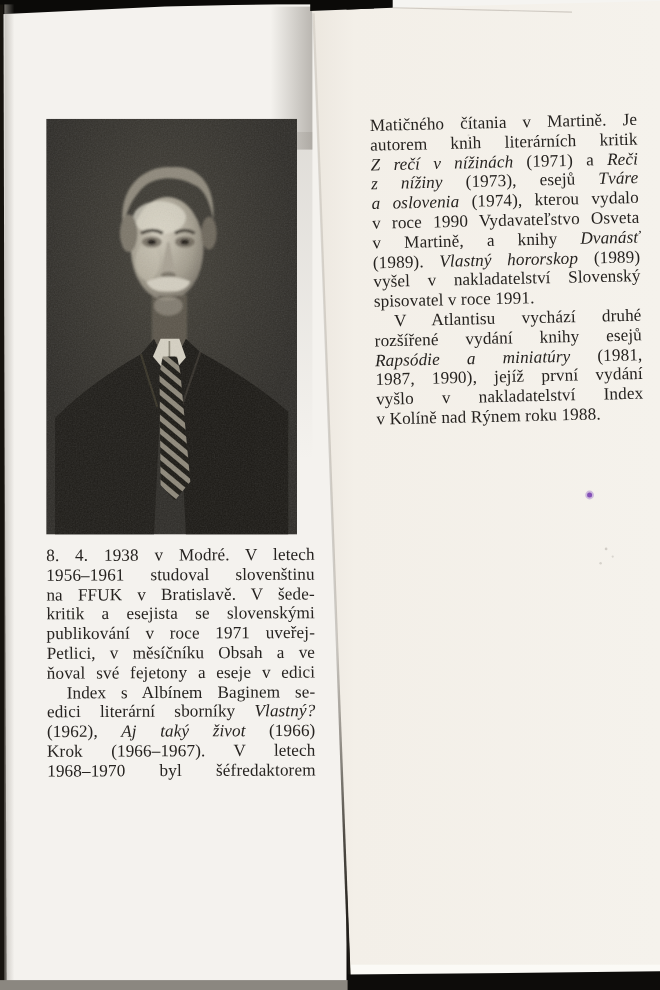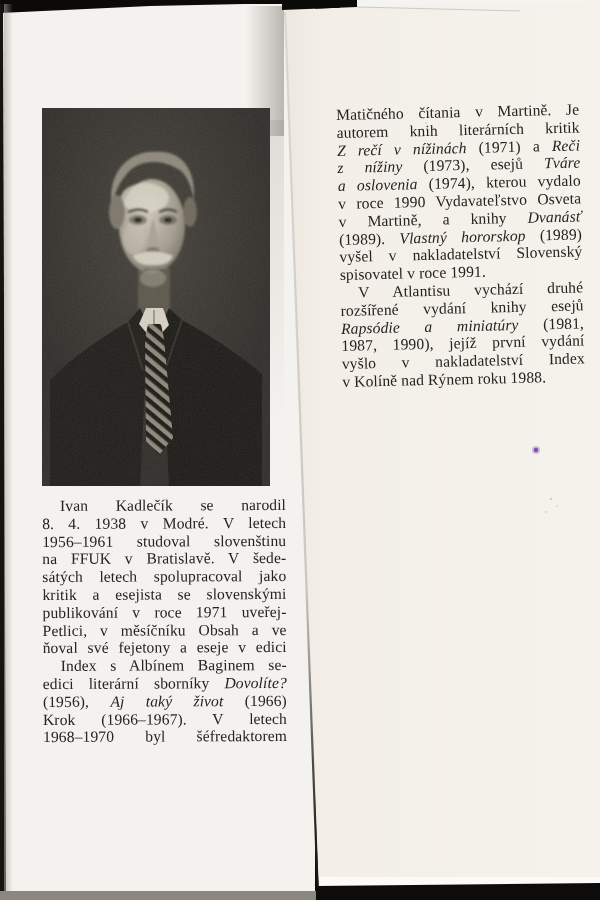--- a/index.html
+++ b/index.html
@@ -150,32 +150,30 @@
     <path d="M140,212 L123,262" stroke="#34302a" stroke-width="2" fill="none"></path>
     <polygon points="104,200 121,200 127,217 112,234 97,216" fill="#d6d1c3"></polygon>
     <line x1="112" y1="202" x2="112" y2="218" stroke="#8b8577" stroke-width="1.5"></line>
     <polygon points="106,216 119,216 122,231 103,231" fill="url(#tieStripes)"></polygon>
     <polygon points="103,231 122,231 131,330 117,347 104,333" fill="url(#tieStripes)"></polygon>
 
     <rect width="228" height="378" filter="url(#grain)" opacity="0.13"></rect>
   </svg>
 
   <div class="col col-left">
-      <div class="line indent"><span>Ivan Kadlečík se narodil</span></div>
       <div class="line"><span>8. 4. 1938 v Modré. V letech</span></div>
       <div class="line"><span>1956–1961 studoval slovenštinu</span></div>
       <div class="line"><span>na FFUK v Bratislavě. V šede-</span></div>
-      <div class="line"><span>sátých letech spolupracoval jako</span></div>
       <div class="line"><span>kritik a esejista se slovenskými</span></div>
       <div class="line"><span>publikování v roce 1971 uveřej-</span></div>
       <div class="line"><span>Petlici, v měsíčníku Obsah a ve</span></div>
       <div class="line"><span>ňoval své fejetony a eseje v edici</span></div>
       <div class="line indent"><span>Index s Albínem Baginem se-</span></div>
-      <div class="line"><span>edici literární sborníky </span><span class="i">Dovolíte?</span></div>
-      <div class="line"><span>(1956), </span><span class="i">Aj taký život</span><span> (1966)</span></div>
+      <div class="line"><span>edici literární sborníky </span><span class="i">Vlastný?</span></div>
+      <div class="line"><span>(1962), </span><span class="i">Aj taký život</span><span> (1966)</span></div>
       <div class="line"><span>Krok (1966–1967). V letech</span></div>
       <div class="line"><span>1968–1970 byl šéfredaktorem</span></div>
     </div>
 
   <div class="col col-right">
       <div class="line"><span>Matičného čítania v Martině. Je</span></div>
       <div class="line"><span>autorem knih literárních kritik</span></div>
       <div class="line"><span class="i">Z rečí v nížinách</span><span> (1971) a </span><span class="i">Reči</span></div>
       <div class="line"><span class="i">z nížiny</span><span> (1973), esejů </span><span class="i">Tváre</span></div>
       <div class="line"><span class="i">a oslovenia</span><span> (1974), kterou vydalo</span></div>

